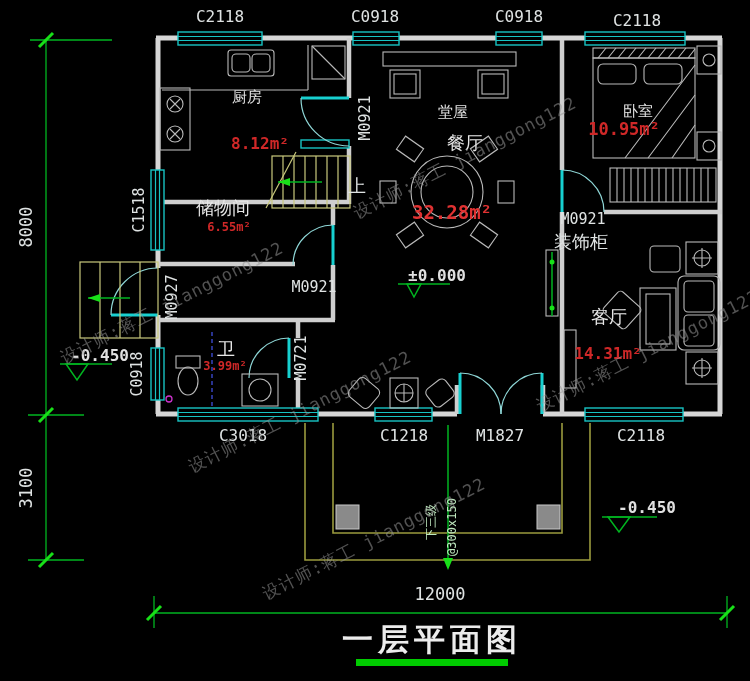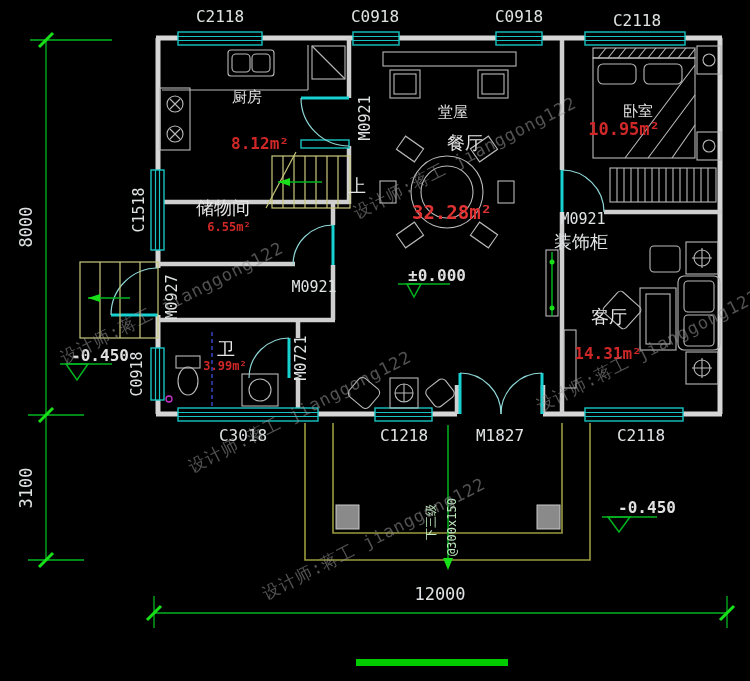--- a/index.html
+++ b/index.html
@@ -331,15 +331,16 @@
   <div class="lbl small" style="left:357px;top:186px;">上</div>
   <div class="lbl v grn" style="left:431px;top:522px;">下三级</div>
   <div class="lbl v grn" style="left:452px;top:527px;">@300x150</div>
 
   <div class="wm" style="left:465px;top:158px;">设计师:蒋工 jianggong122</div>
   <div class="wm" style="left:172px;top:303px;">设计师:蒋工 jianggong122</div>
   <div class="wm" style="left:648px;top:351px;">设计师:蒋工 jianggong122</div>
   <div class="wm" style="left:374px;top:539px;">设计师:蒋工 jianggong122</div>
   <div class="wm" style="left:300px;top:412px;">设计师:蒋工 jianggong122</div>
 
+  <div class="title" style="left:432px;top:640px;">一层平面图</div>
   <div class="underline" style="left:356px;top:659px;width:152px;height:7px;"></div>
 
 </div>
 
 </body></html>

